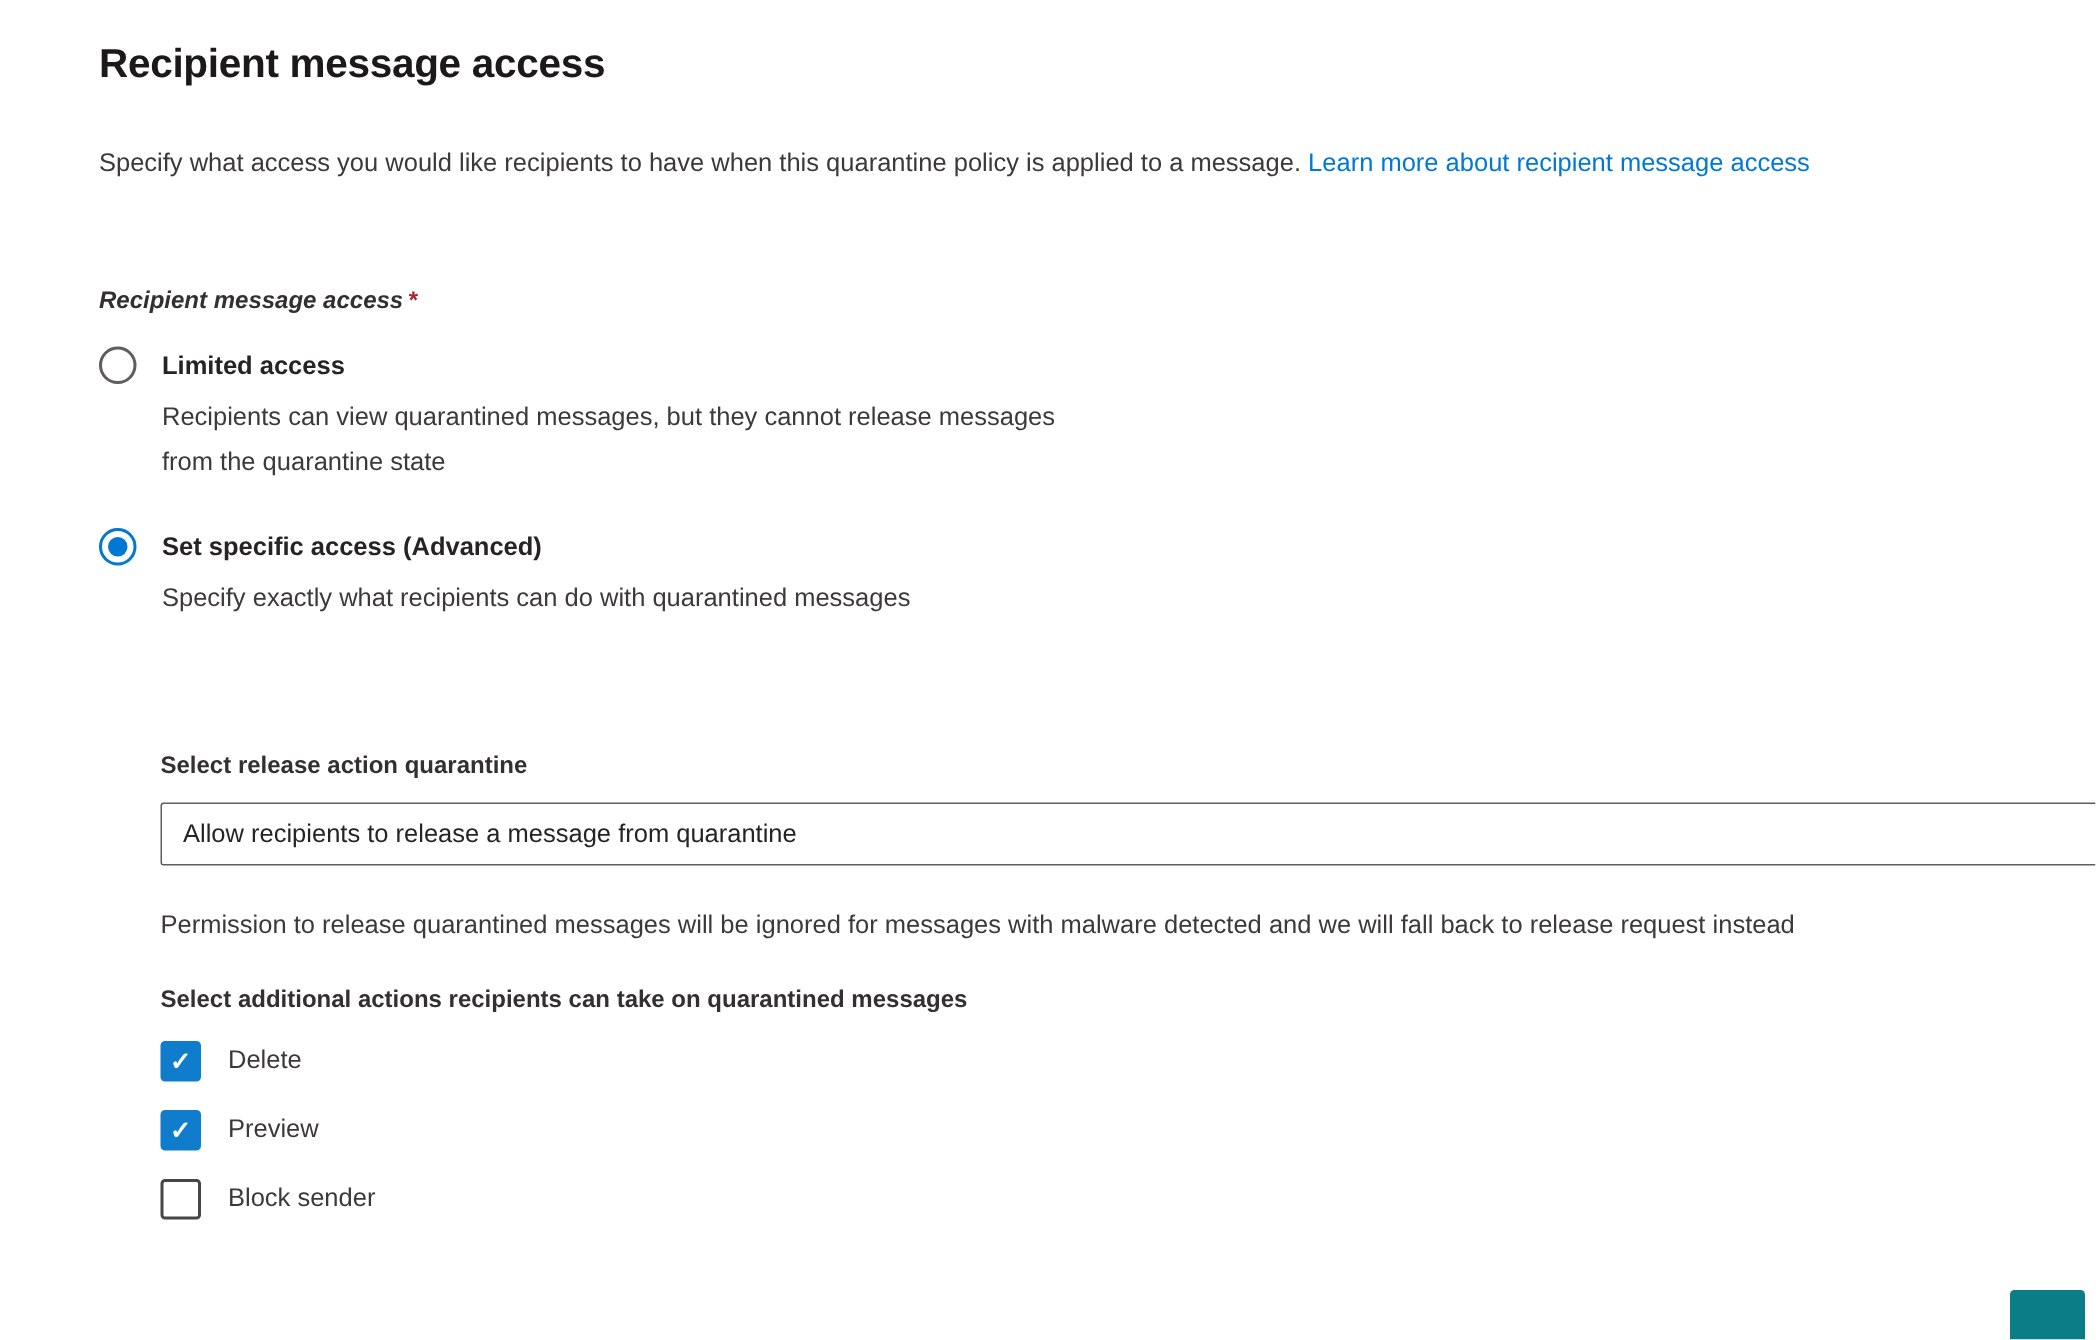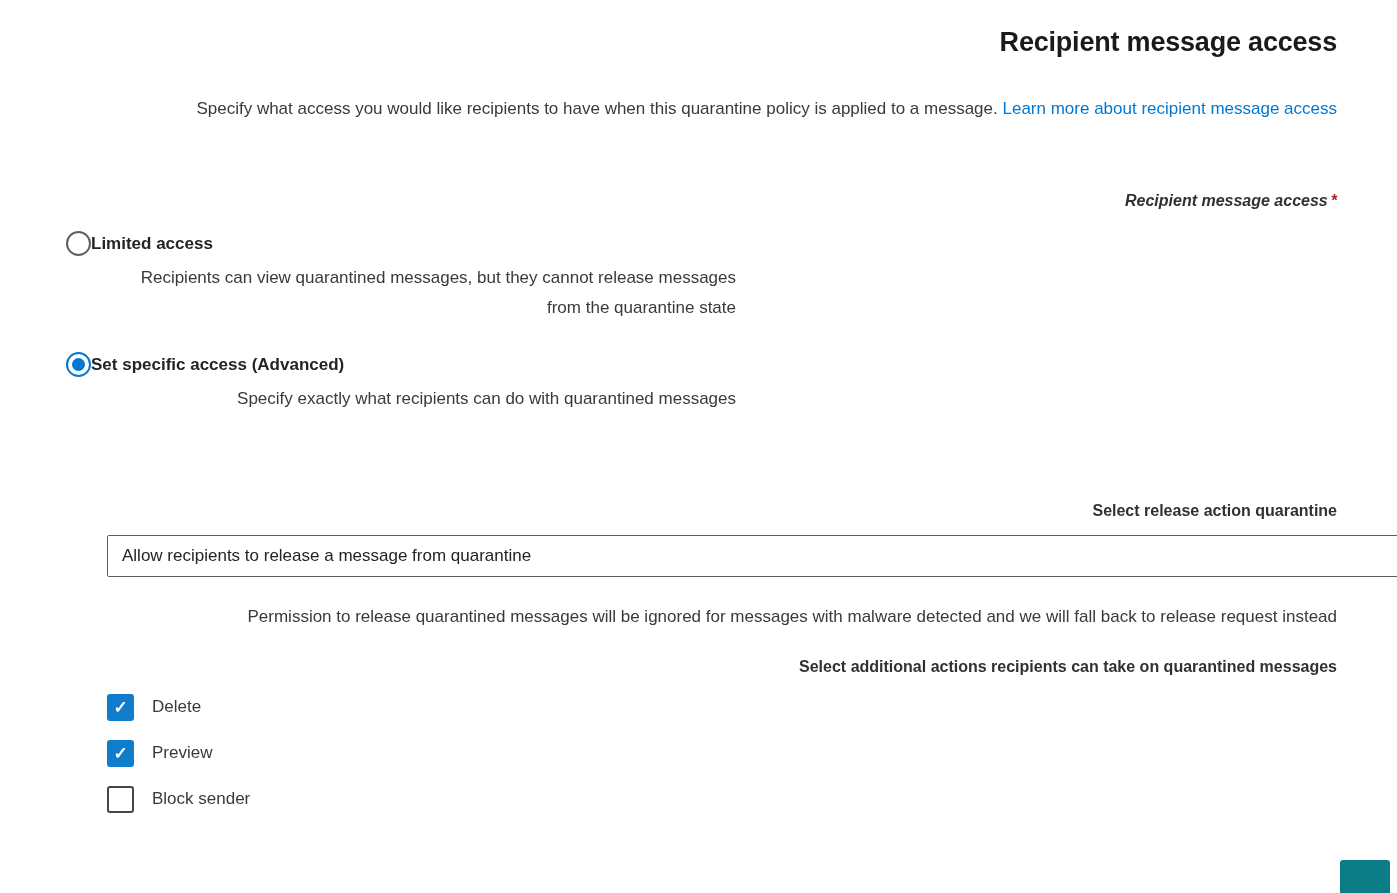--- a/index.html
+++ b/index.html
@@ -7,21 +7,20 @@
     padding: 0;
     background: #ffffff;
     font-family: "Liberation Sans", sans-serif;
   }
   .page {
     position: relative;
     width: 1397px;
     height: 893px;
     overflow: hidden;
     background: #ffffff;
-    text-align: right;
   }
   .content {
     padding-left: 66px;
     padding-right: 60px;
   }
   h1.page-title {
     margin: 26px 0 0 0;
     font-size: 27px;
     line-height: 32px;
     font-weight: 700;
@@ -54,20 +53,21 @@
   }
   .radio-option {
     margin-top: 21px;
   }
   .radio-option.second {
     margin-top: 29px;
   }
   .radio-row {
     display: flex;
     align-items: center;
+    gap: 17px;
     cursor: pointer;
   }
   .radio-circle {
     box-sizing: border-box;
     width: 25px;
     height: 25px;
     border: 2px solid #605e5c;
     border-radius: 50%;
     background: #ffffff;
     flex: 0 0 auto;

